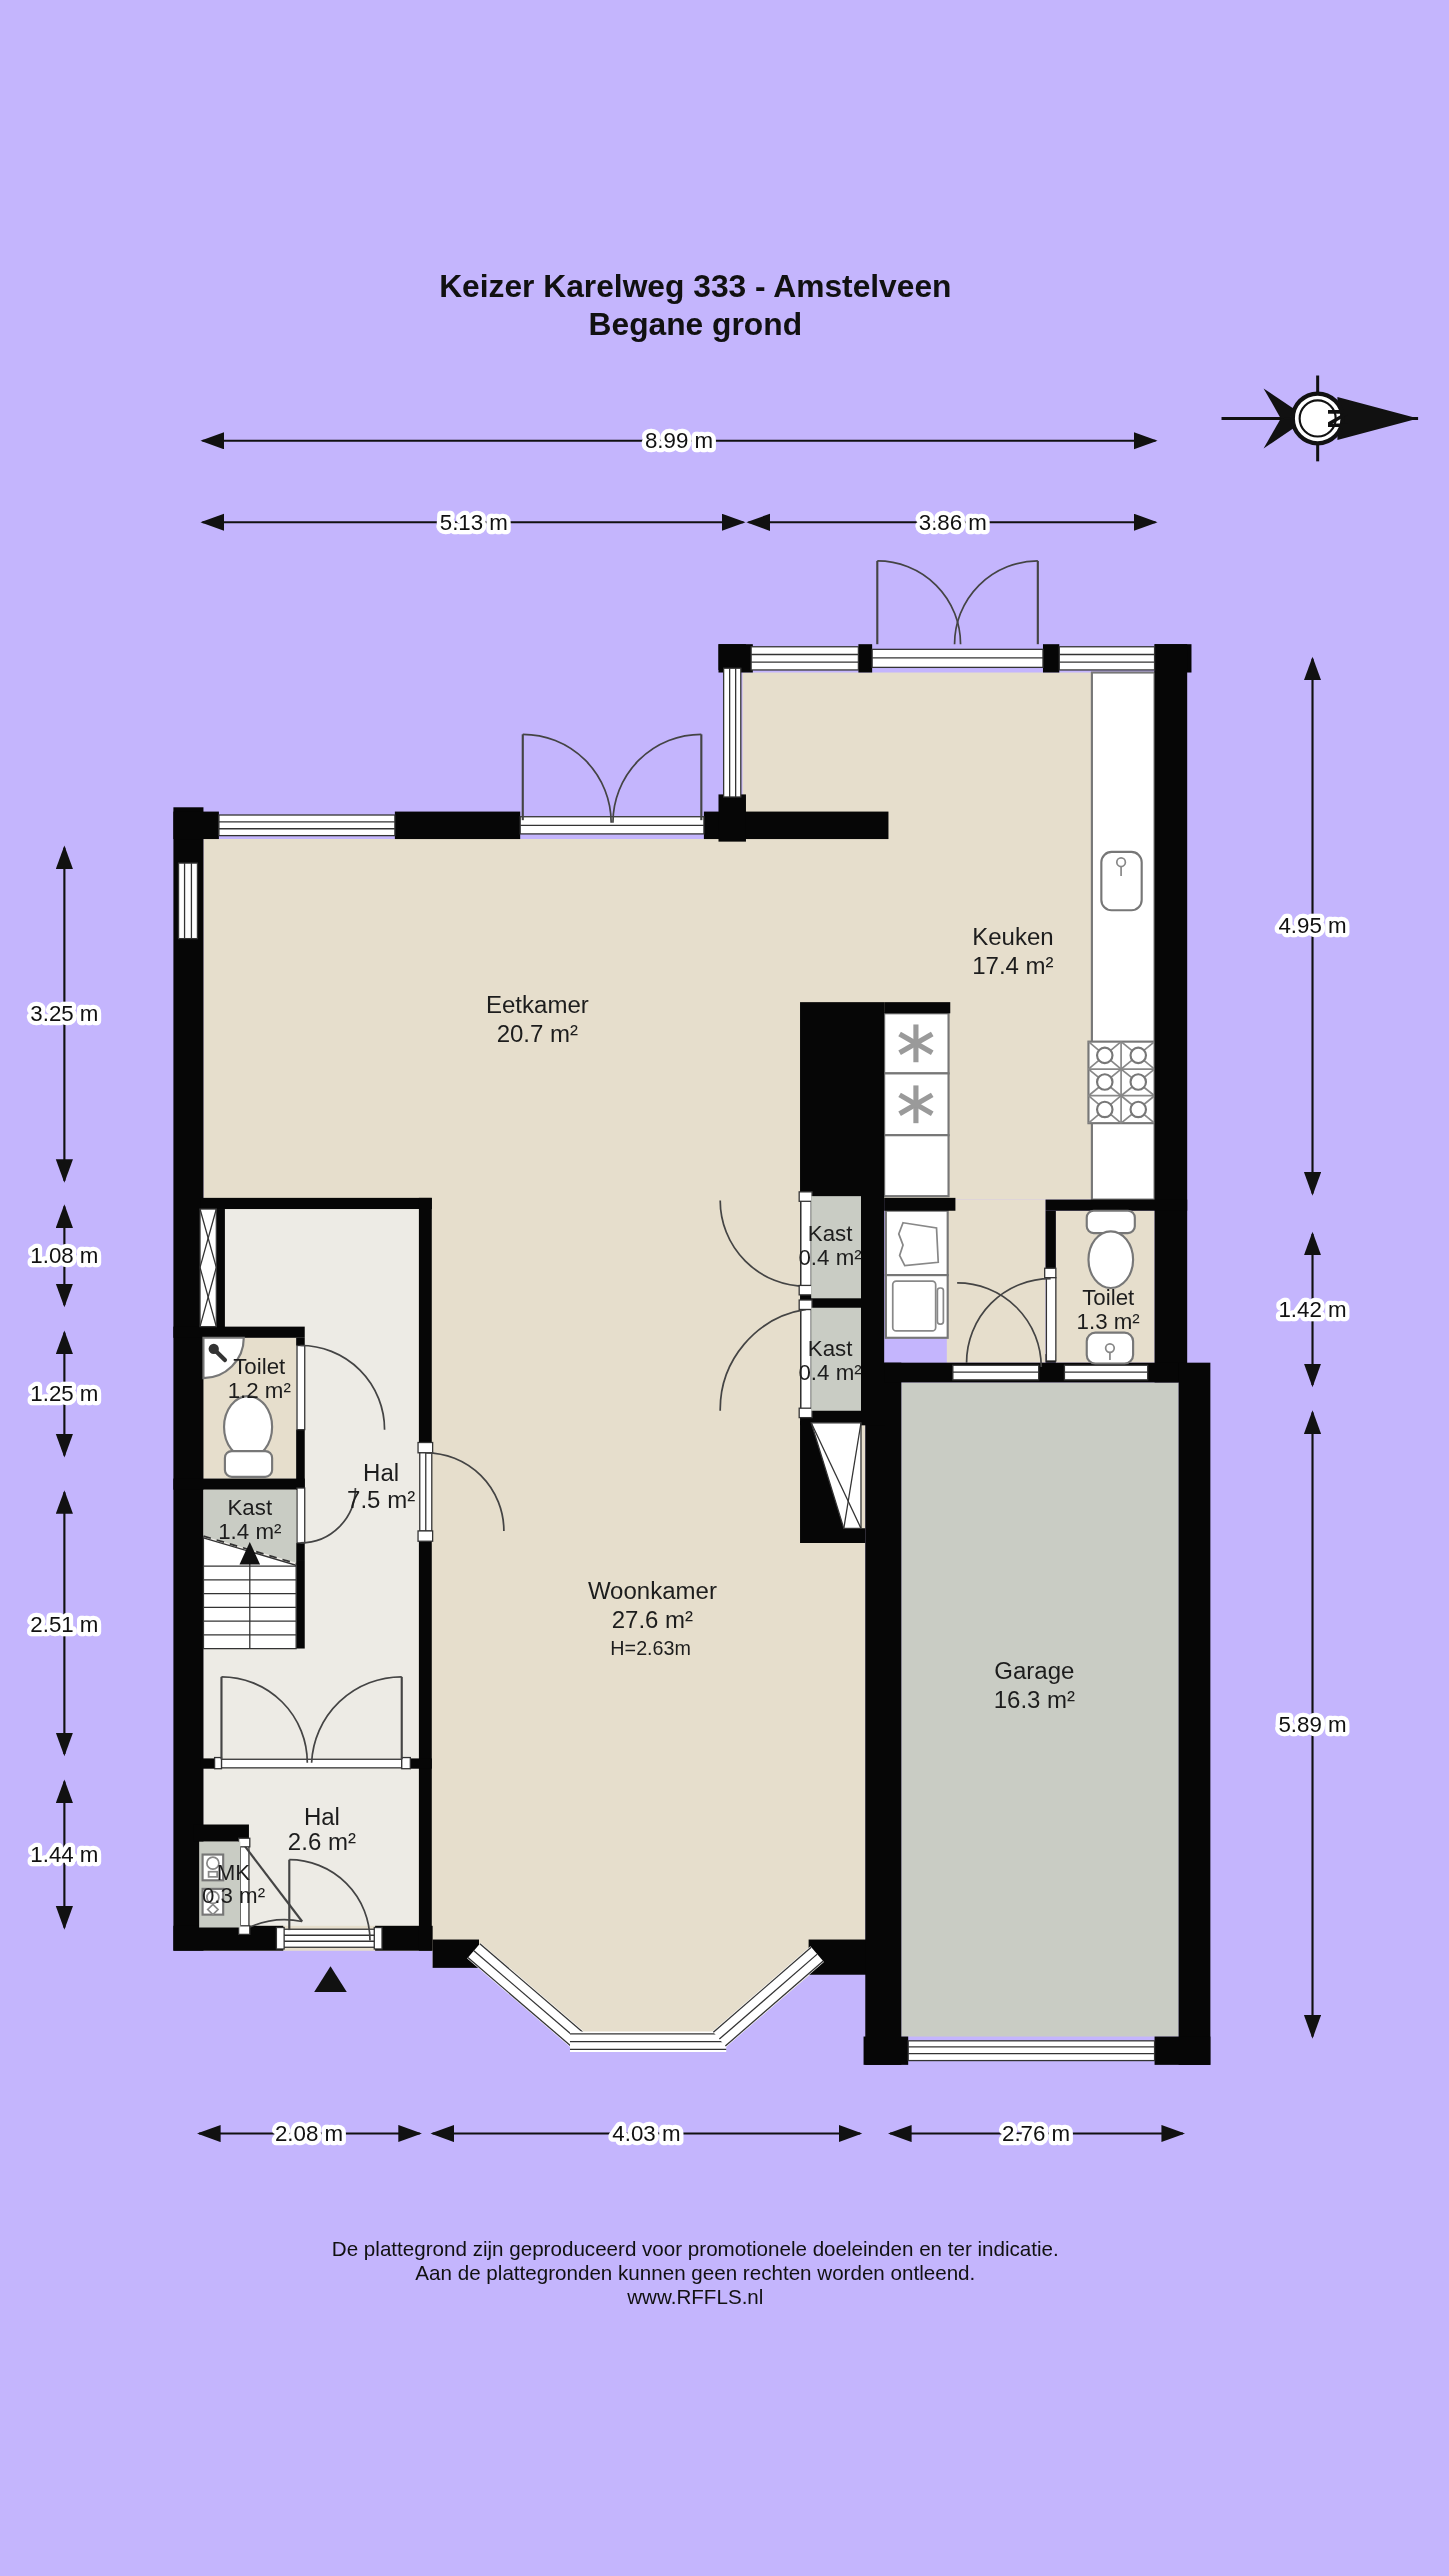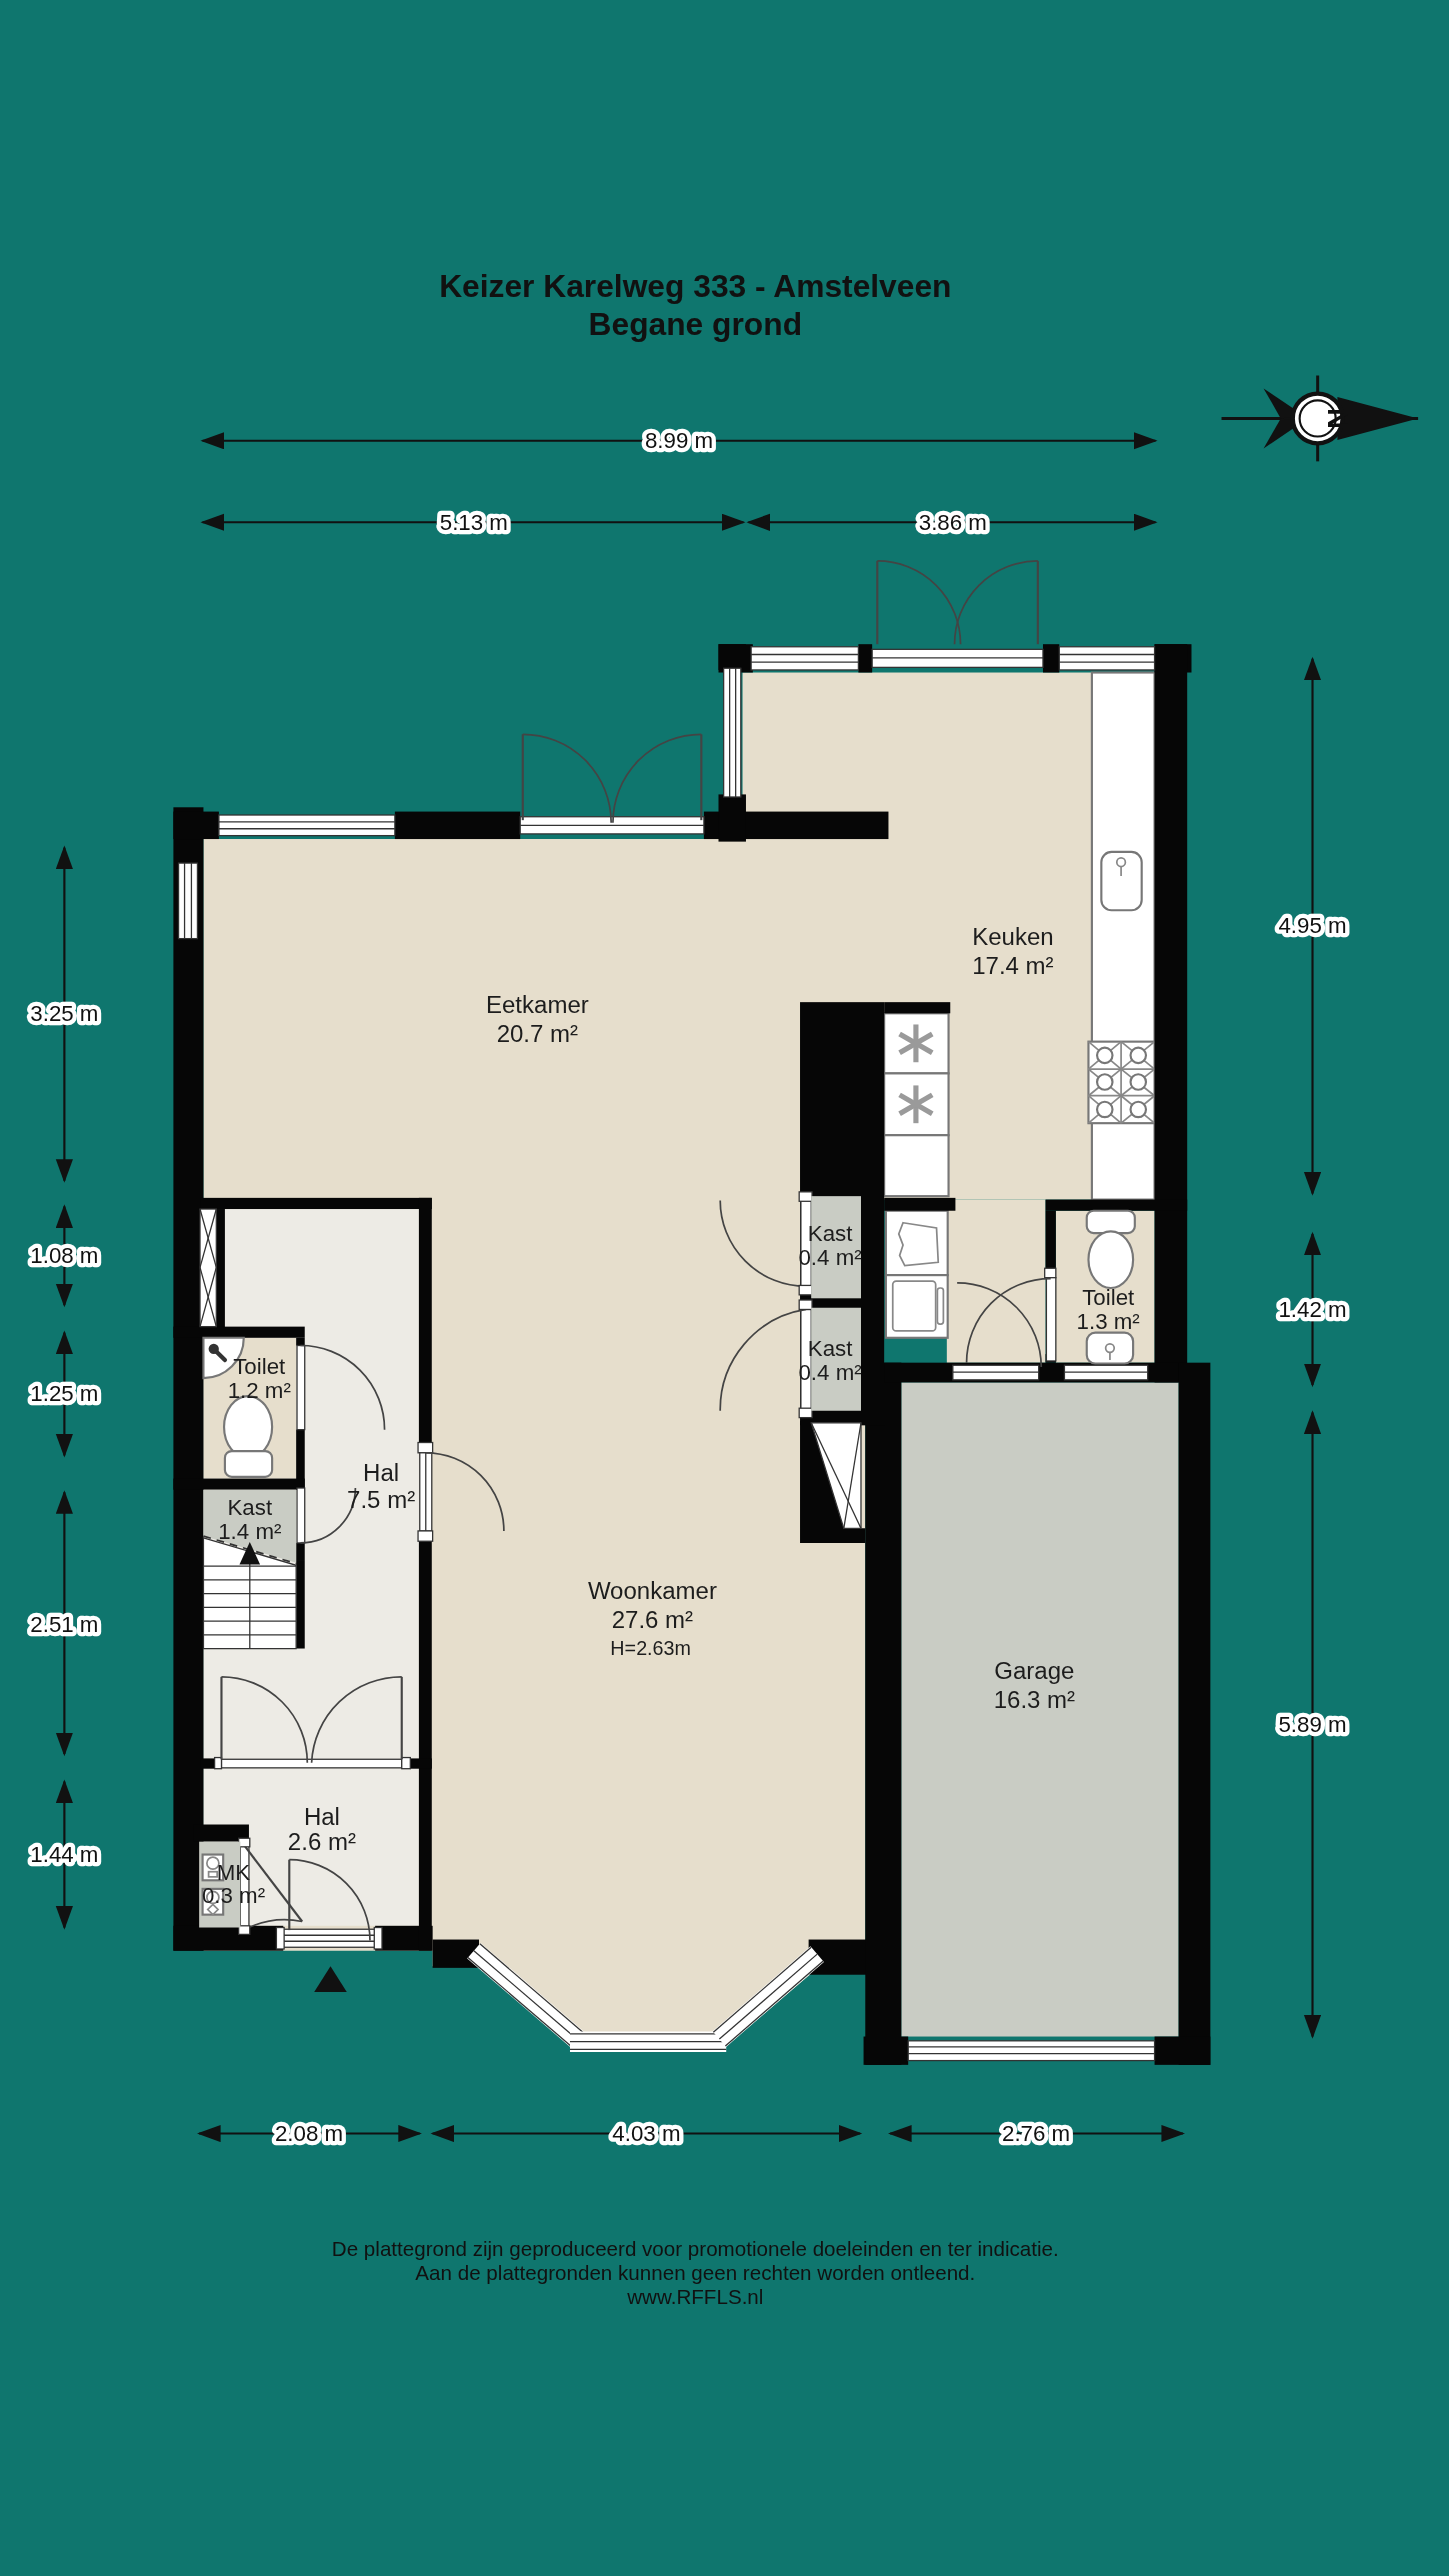--- a/index.html
+++ b/index.html
@@ -1,16 +1,16 @@
 <!DOCTYPE html>
 <html style="font-size:13.7px"><head>
 <meta charset="utf-8">
 <style>
   html,body{margin:0;padding:0;background:#fff;}
-  .page{position:relative;width:1449px;height:2576px;background:#0f766e;overflow:hidden;
+  .page{position:relative;width:1449px;height:2576px;background:#c4b5fd;overflow:hidden;
         font-family:"Liberation Sans", sans-serif;}
   svg{display:block;}
   svg text{font-family:"Liberation Sans", sans-serif;}
   .title-line{font-size:37px;font-weight:bold;fill:#111;}
   .room-name{font-size:28px;fill:#1d1d1d;}
   .room-name.sm{font-size:26px;}
   .room-sub{font-size:23px;fill:#1d1d1d;}
   .dim-label{font-size:26px;fill:#111;paint-order:stroke;stroke:#ffffff;stroke-width:10px;
              stroke-linejoin:round;}
   .footer-line{font-size:24px;fill:#111;}

